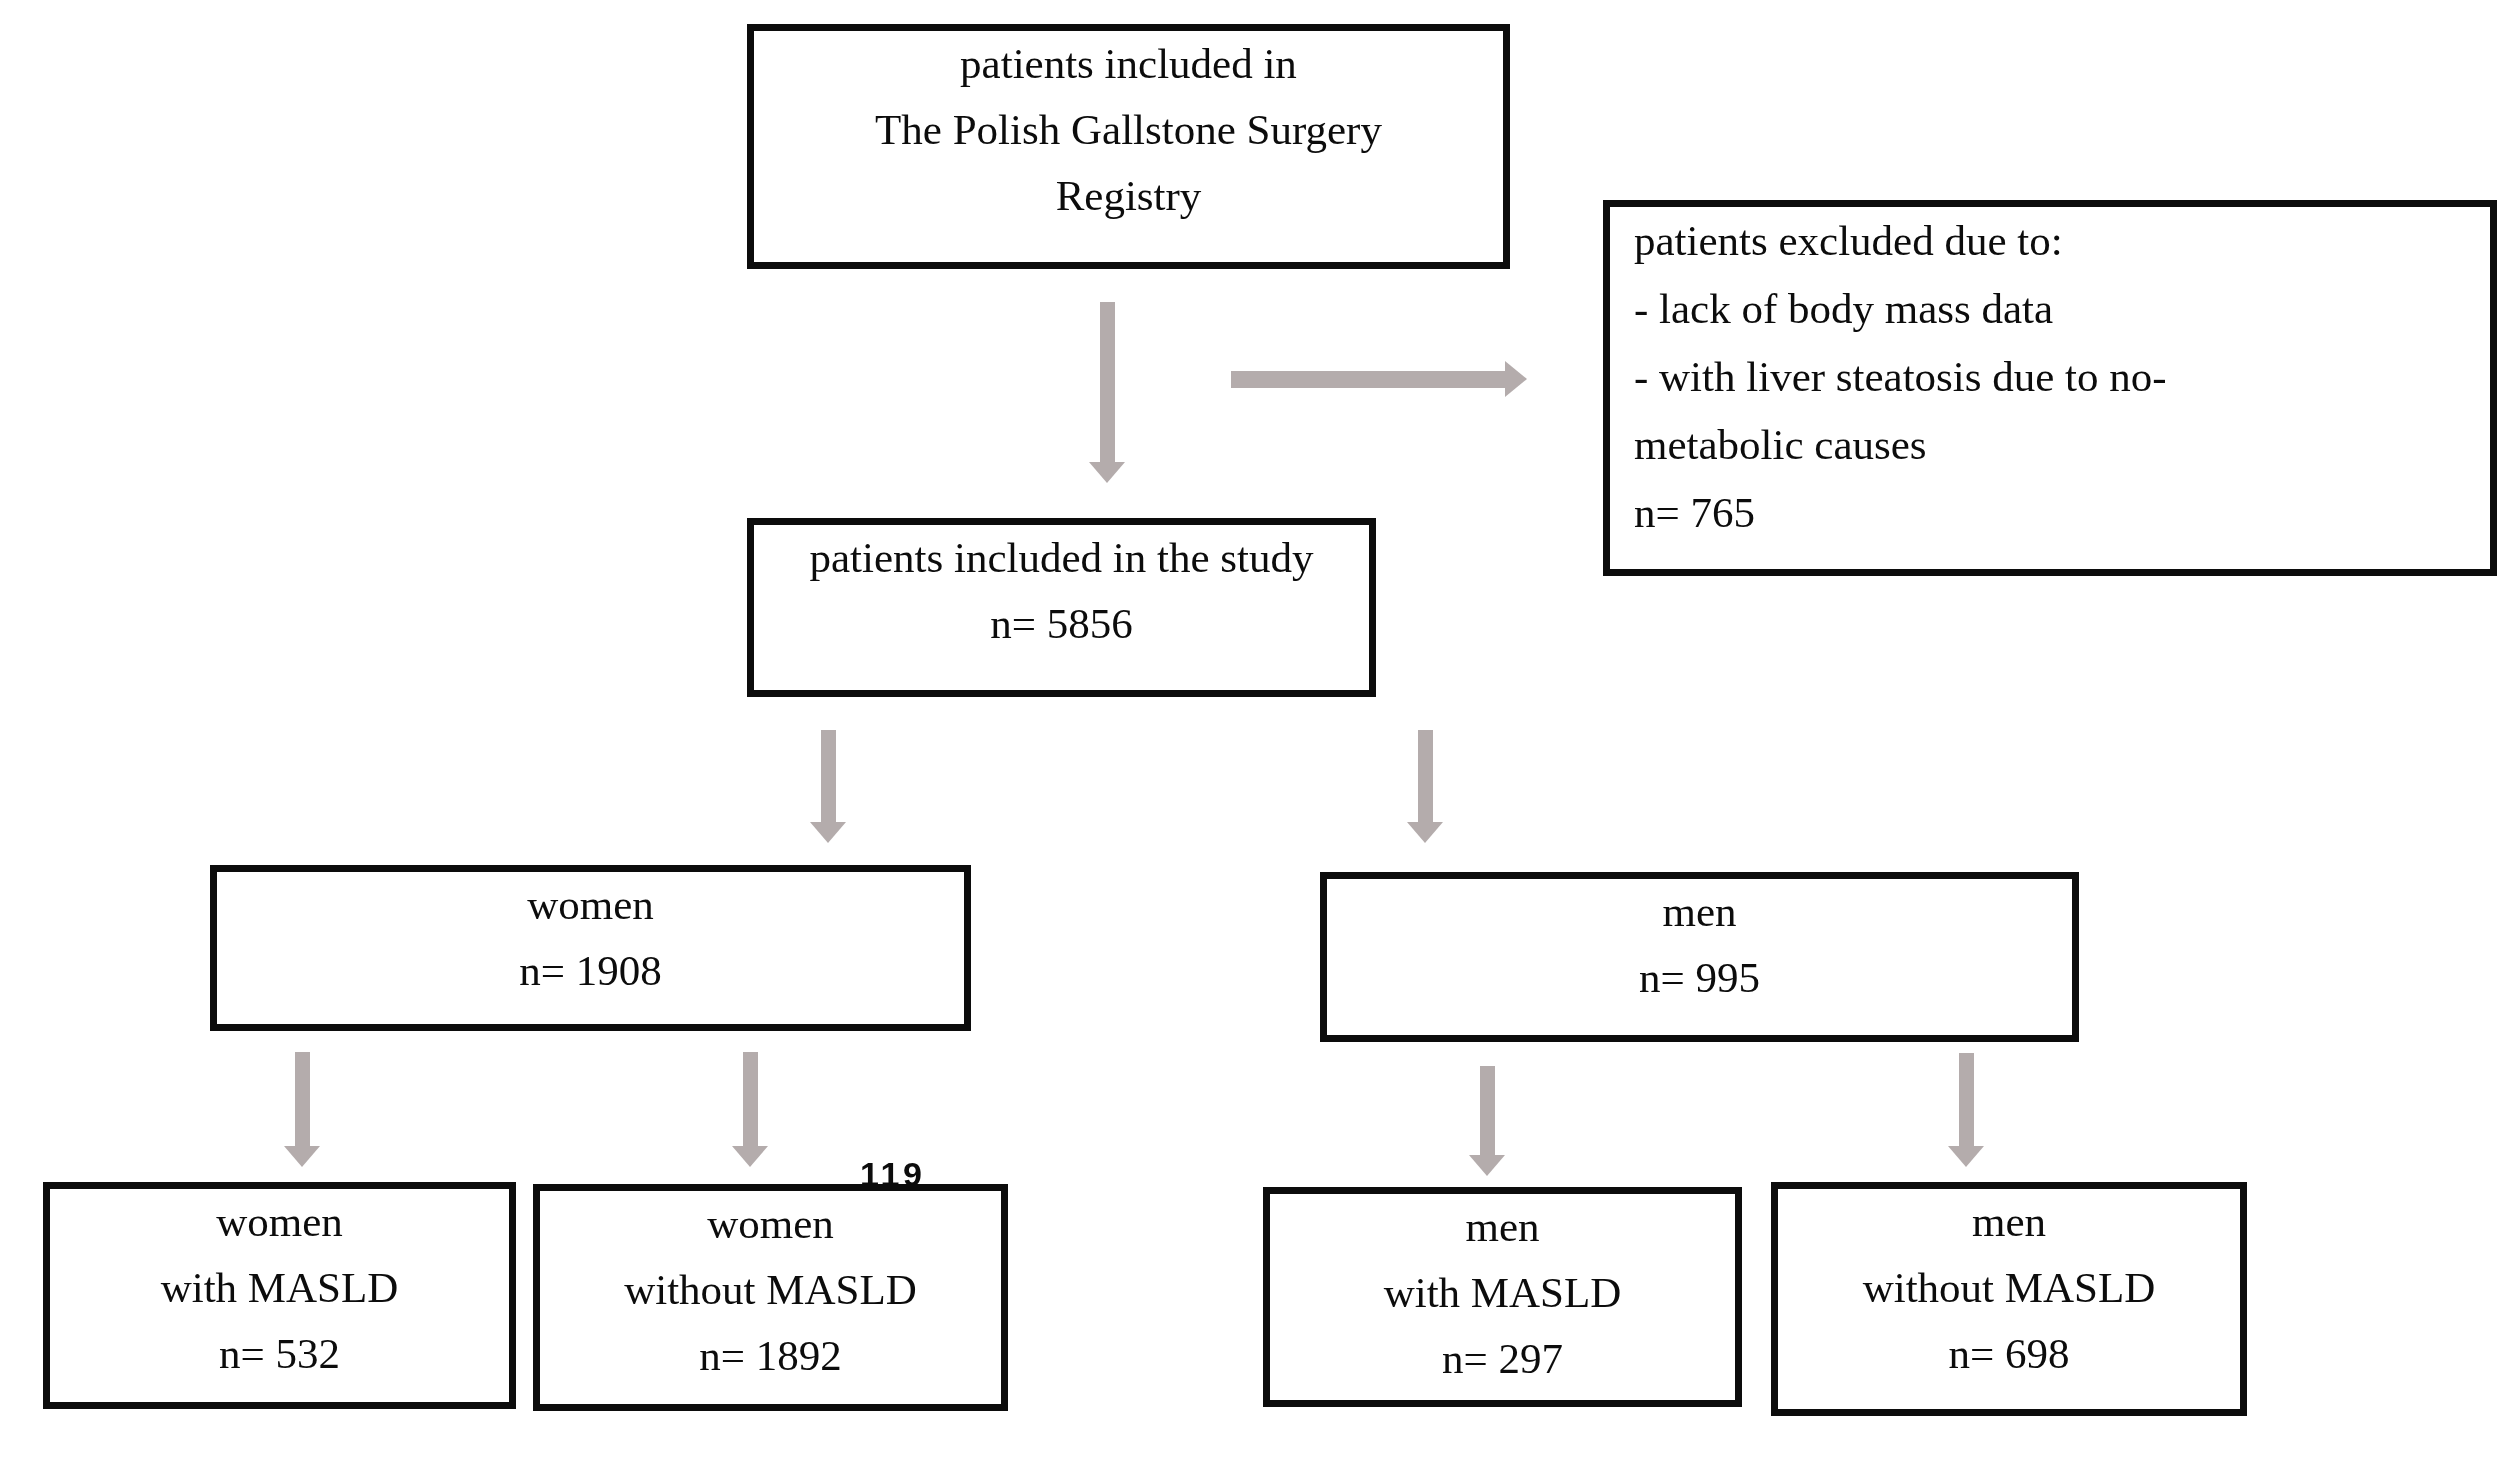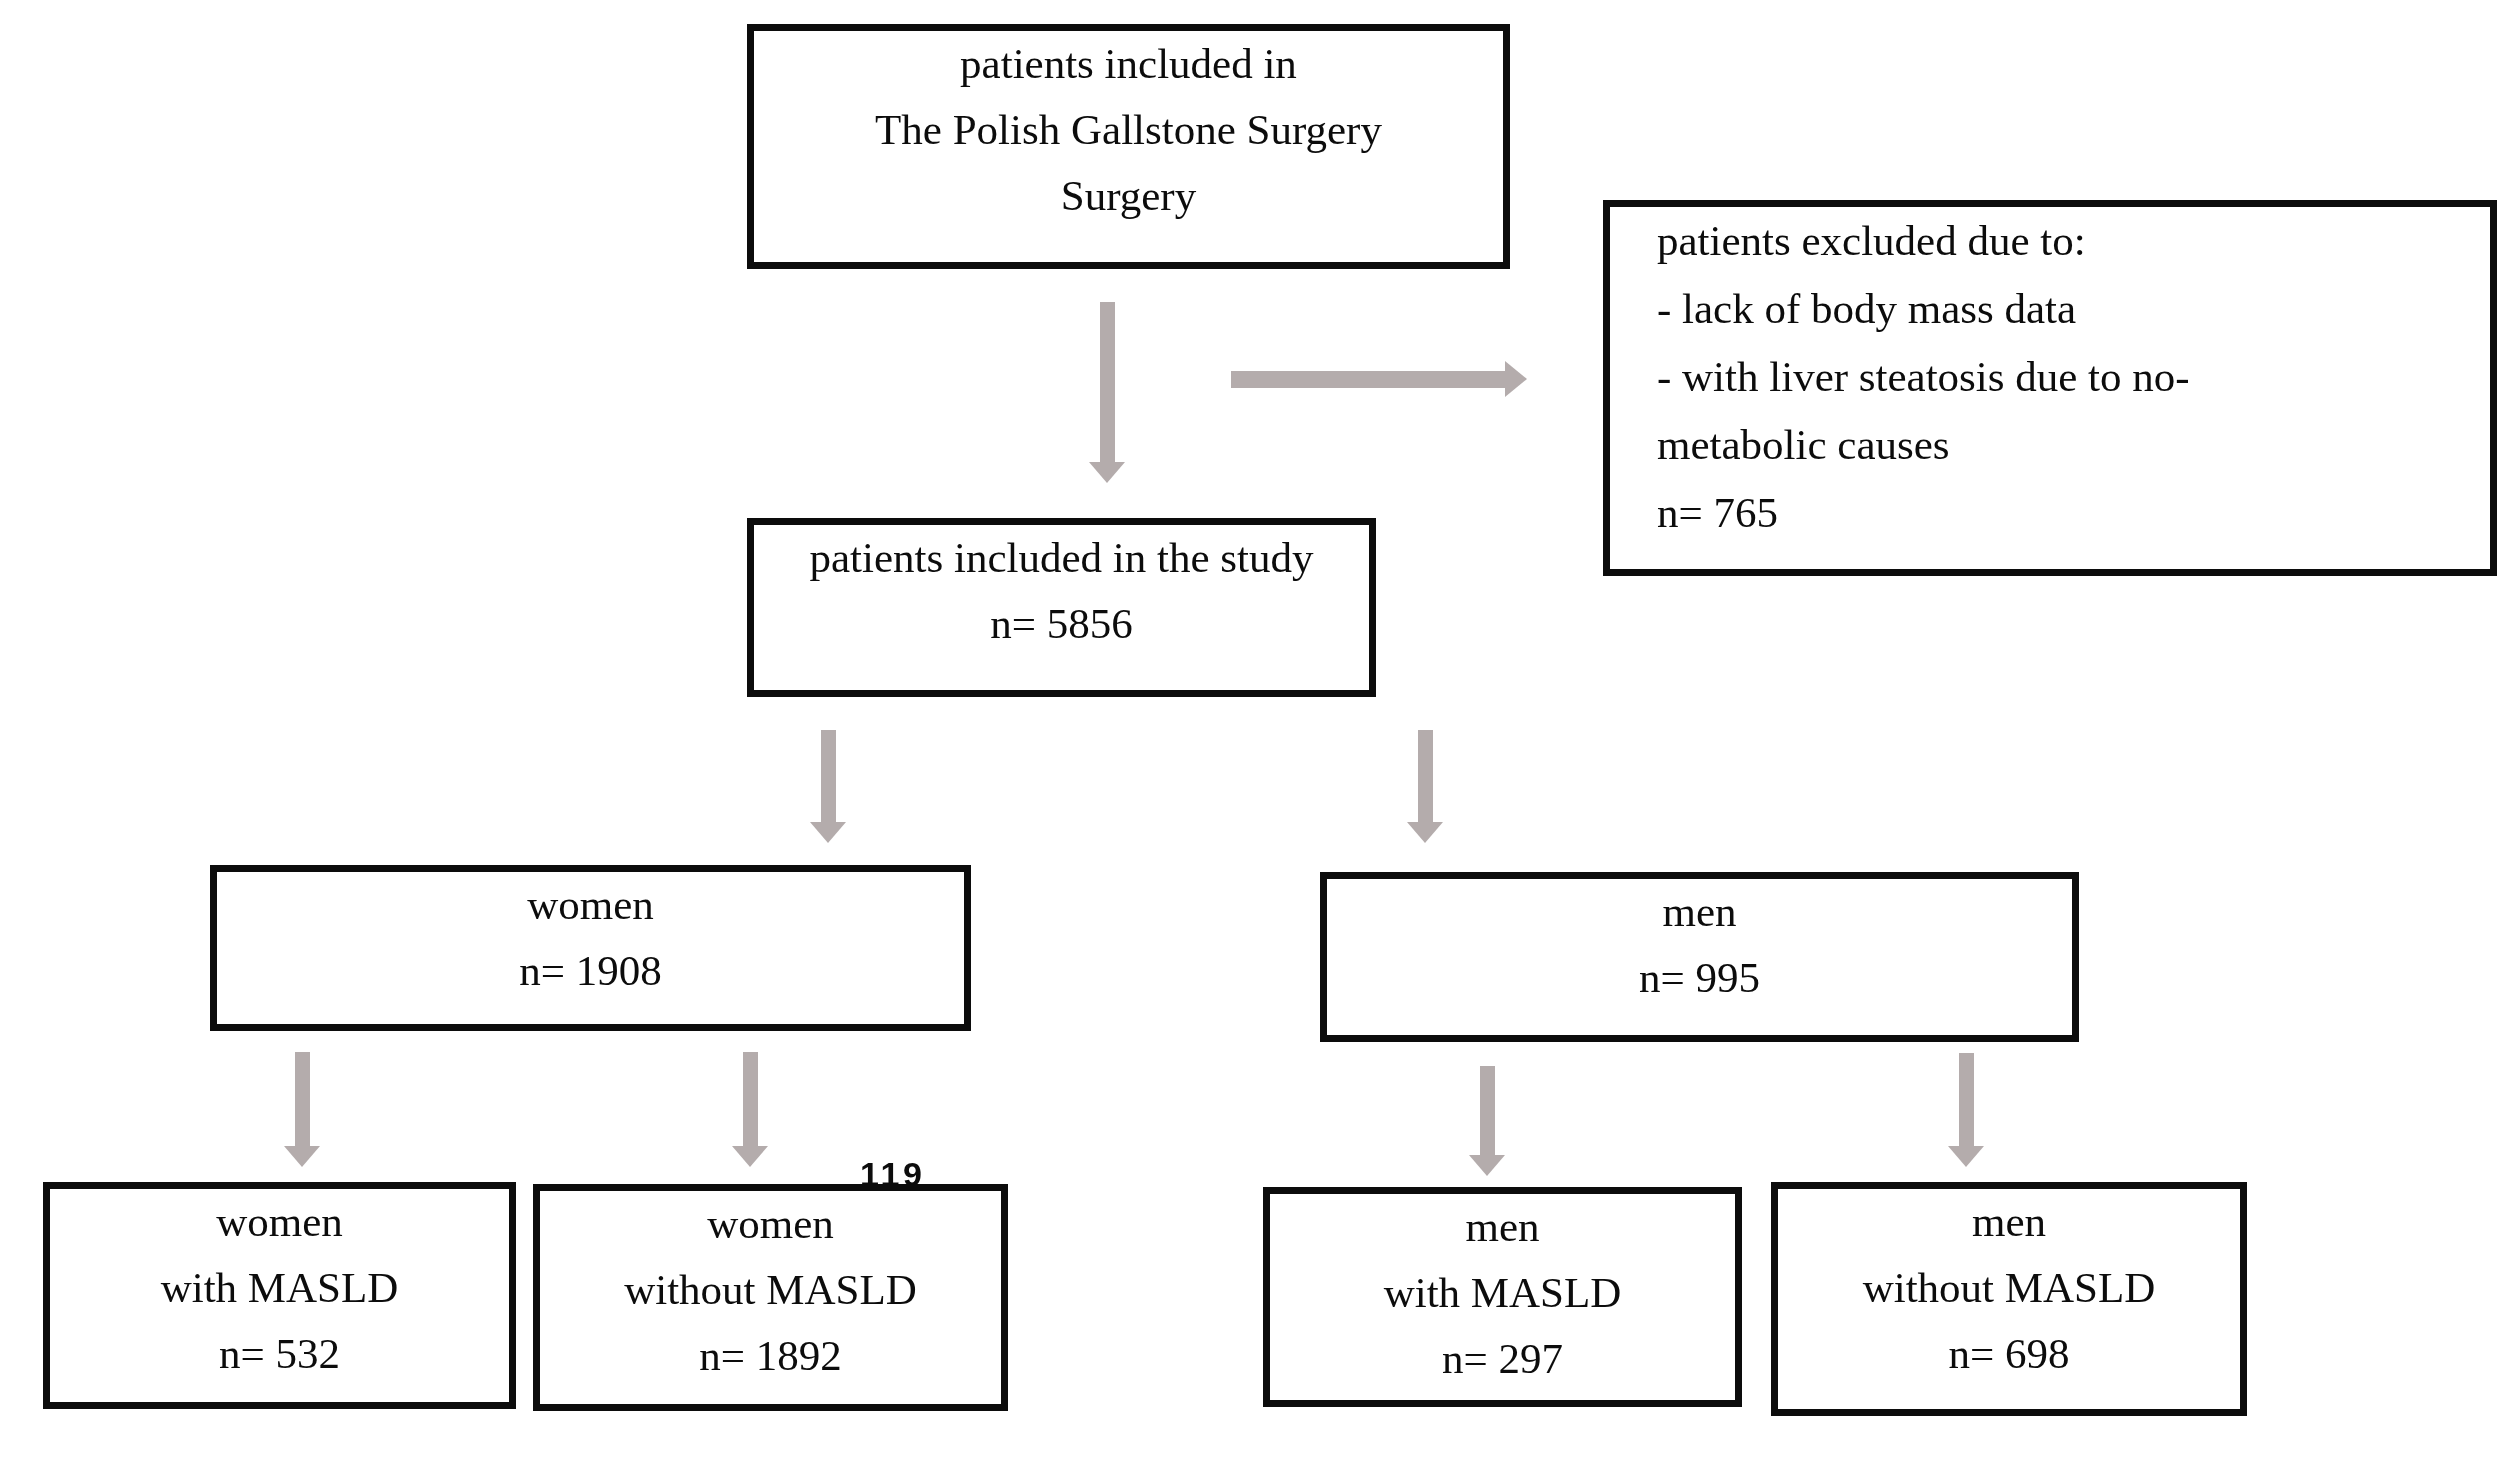--- a/index.html
+++ b/index.html
@@ -30,21 +30,21 @@
     align-items:center;
     text-align:center;
     font-size:43px;
     line-height:66px;
     z-index:2;
     margin-left:12px;
   }
   .box.left-align{
     align-items:flex-start;
     text-align:left;
-    padding-left:47px;
+    padding-left:24px;
     padding-right:14px;
     line-height:68px;
   }
   .line{white-space:nowrap;}
 
   
   .arrow-v{
     position:absolute;
     width:36px;
     display:flex;
@@ -92,21 +92,21 @@
 </head>
 <body>
 
 <div class="canvas">
 
   <div class="page-number">119</div>
 
   <div class="box" style="left:735px;top:24px;width:763px;height:245px;">
     <div class="line">patients included in</div>
     <div class="line">The Polish Gallstone Surgery</div>
-    <div class="line">Surgery</div>
+    <div class="line">Registry</div>
   </div>
 
   <div class="box left-align" style="left:1591px;top:200px;width:894px;height:376px;">
     <div class="line">patients excluded due to:</div>
     <div class="line">- lack of body mass data</div>
     <div class="line">- with liver steatosis due to no-</div>
     <div class="line">metabolic causes</div>
     <div class="line">n= 765</div>
   </div>
 

